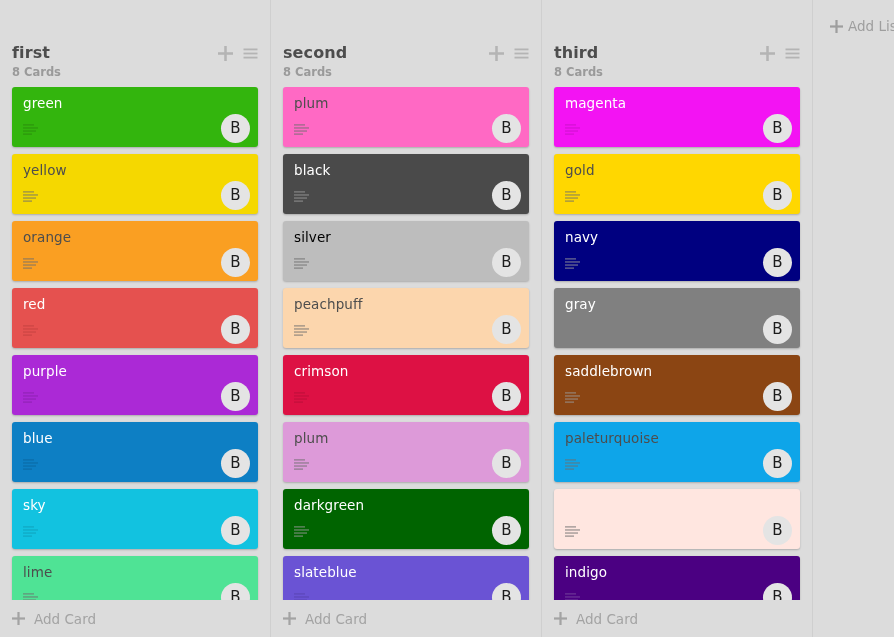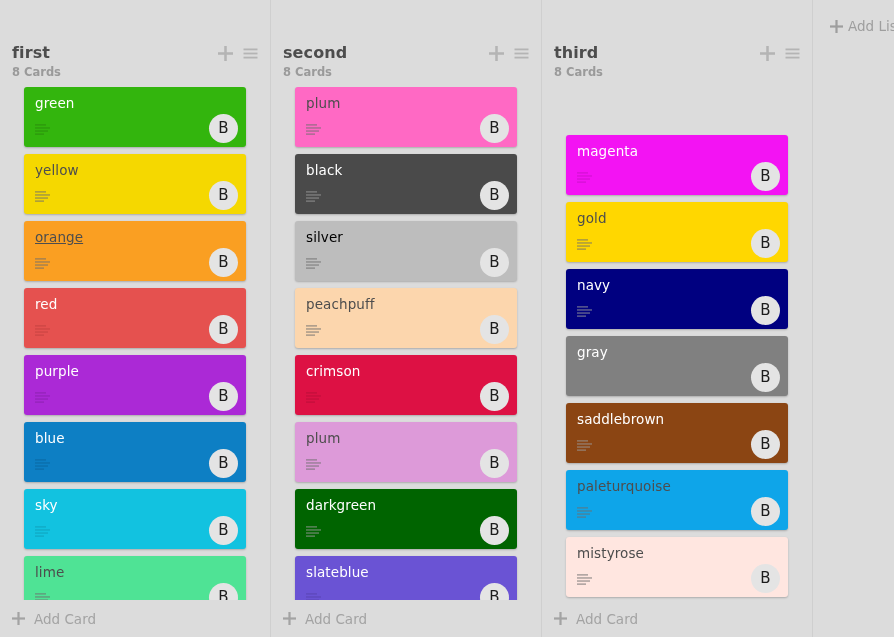--- a/index.html
+++ b/index.html
@@ -68,21 +68,21 @@
     width: 15px;
     height: 15px;
     display: block;
     cursor: pointer;
   }
   .hdr-icon svg { display: block; }
 
   
   .cards {
     flex: 1 1 auto;
-    padding: 0 24px;
+    padding: 0 12px;
     overflow: hidden;
   }
 
   .card {
     position: relative;
     height: 60px;
     border-radius: 3px;
     margin-bottom: 7px;
     padding: 8px 10px 0 11px;
     box-shadow: 0 1px 2px rgba(0,0,0,0.22);
@@ -207,21 +207,21 @@
             <svg width="15" height="11" viewBox="0 0 15 11">
               <rect x="0" y="0" width="11" height="1.7" fill="#6e6e6e"></rect>
               <rect x="0" y="3.1" width="15" height="1.7" fill="#6e6e6e"></rect>
               <rect x="0" y="6.2" width="13" height="1.7" fill="#6e6e6e"></rect>
               <rect x="0" y="9.3" width="9" height="1.7" fill="#6e6e6e"></rect>
             </svg>
           </span>
           <div class="card-avatar">B</div>
         </div>
         <div class="card" style="background: rgb(250, 159, 34);">
-          <div class="card-title" style="color: rgb(77, 77, 77); text-decoration: underline;">orange</div>
+          <div class="card-title" style="color: rgb(77, 77, 77);">orange</div>
           <span class="card-desc-icon">
             <svg width="15" height="11" viewBox="0 0 15 11">
               <rect x="0" y="0" width="11" height="1.7" fill="#6e6e6e"></rect>
               <rect x="0" y="3.1" width="15" height="1.7" fill="#6e6e6e"></rect>
               <rect x="0" y="6.2" width="13" height="1.7" fill="#6e6e6e"></rect>
               <rect x="0" y="9.3" width="9" height="1.7" fill="#6e6e6e"></rect>
             </svg>
           </span>
           <div class="card-avatar">B</div>
         </div>
@@ -438,21 +438,21 @@
           <span class="hdr-icon">
             <svg width="15" height="15" viewBox="0 0 15 15">
               <rect x="0.5" y="2.5" width="14" height="1.8" fill="#b4b4b4"></rect>
               <rect x="0.5" y="6.6" width="14" height="1.8" fill="#b4b4b4"></rect>
               <rect x="0.5" y="10.7" width="14" height="1.8" fill="#b4b4b4"></rect>
             </svg>
           </span>
         </div>
       </div>
       <div class="cards">
-        <div class="card" style="background: rgb(243, 19, 243); margin-top: 48px;">
+        <div class="card" style="background: rgb(243, 19, 243);">
           <div class="card-title" style="color: rgb(255, 255, 255);">magenta</div>
           <span class="card-desc-icon">
             <svg width="15" height="11" viewBox="0 0 15 11">
               <rect x="0" y="0" width="11" height="1.7" fill="#c810c8"></rect>
               <rect x="0" y="3.1" width="15" height="1.7" fill="#c810c8"></rect>
               <rect x="0" y="6.2" width="13" height="1.7" fill="#c810c8"></rect>
               <rect x="0" y="9.3" width="9" height="1.7" fill="#c810c8"></rect>
             </svg>
           </span>
           <div class="card-avatar">B</div>
@@ -503,21 +503,20 @@
             <svg width="15" height="11" viewBox="0 0 15 11">
               <rect x="0" y="0" width="11" height="1.7" fill="#6e6e6e"></rect>
               <rect x="0" y="3.1" width="15" height="1.7" fill="#6e6e6e"></rect>
               <rect x="0" y="6.2" width="13" height="1.7" fill="#6e6e6e"></rect>
               <rect x="0" y="9.3" width="9" height="1.7" fill="#6e6e6e"></rect>
             </svg>
           </span>
           <div class="card-avatar">B</div>
         </div>
         <div class="card" style="background: rgb(255, 230, 224);">
-          <div class="card-title" style="color: rgb(77, 77, 77);">mistyrose</div>
           <span class="card-desc-icon">
             <svg width="15" height="11" viewBox="0 0 15 11">
               <rect x="0" y="0" width="11" height="1.7" fill="#6e6e6e"></rect>
               <rect x="0" y="3.1" width="15" height="1.7" fill="#6e6e6e"></rect>
               <rect x="0" y="6.2" width="13" height="1.7" fill="#6e6e6e"></rect>
               <rect x="0" y="9.3" width="9" height="1.7" fill="#6e6e6e"></rect>
             </svg>
           </span>
           <div class="card-avatar">B</div>
         </div>

